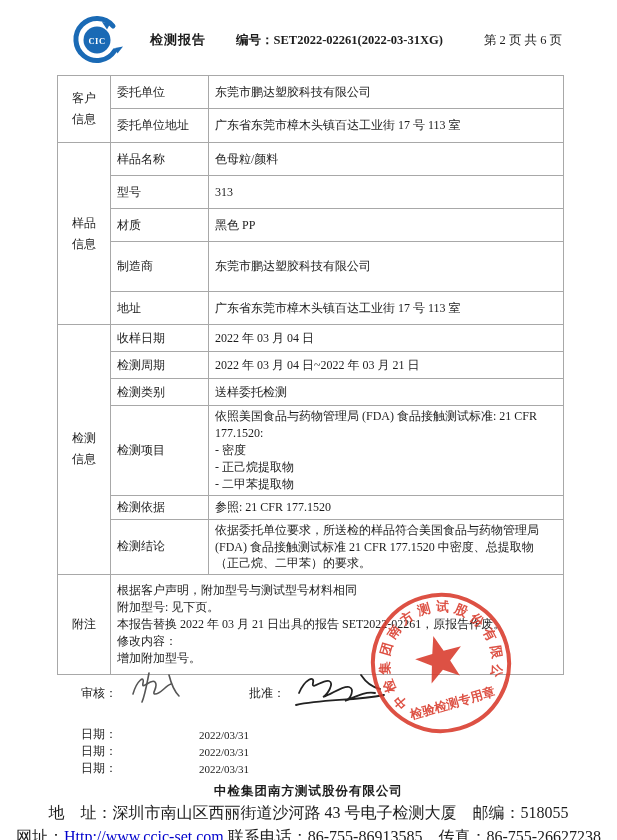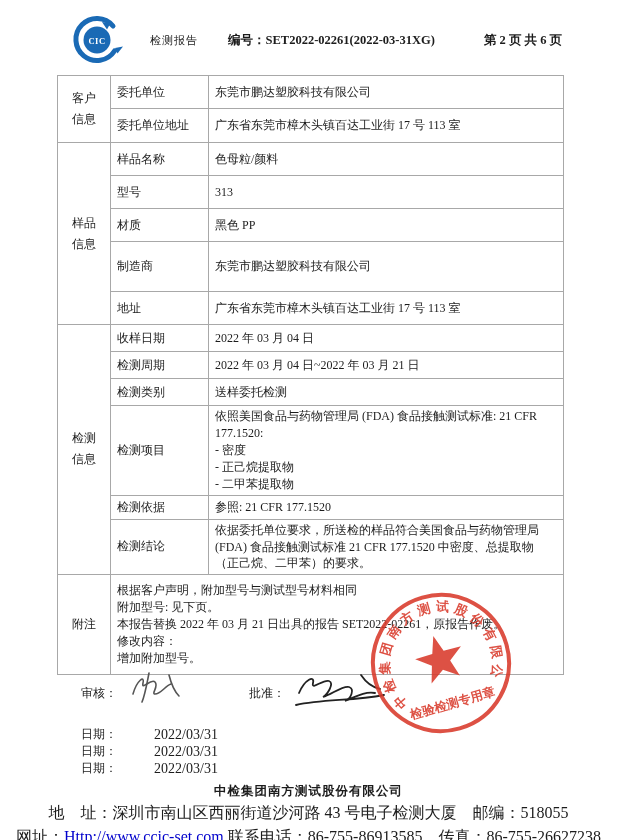--- a/index.html
+++ b/index.html
@@ -6,23 +6,23 @@
   body{
     width:617px;height:840px;background:#ffffff;position:relative;overflow:hidden;
     font-family:"Liberation Serif","DejaVu Serif",serif;color:#1c1c1c;
   }
   .page{position:absolute;inset:0;}
 
   
   .header{position:absolute;top:14px;left:60px;right:55px;height:52px;
     display:flex;align-items:center;}
   .logo{width:74px;height:52px;flex:0 0 auto;}
-  .hdr-title{font-size:11px;font-weight:normal;margin-left:16px;letter-spacing:1px;}
+  .hdr-title{font-size:13px;font-weight:bold;margin-left:16px;letter-spacing:1px;}
   .hdr-no{font-size:12.5px;font-weight:bold;margin-left:30px;}
-  .hdr-page{font-size:12.5px;font-weight:bold;margin-left:auto;text-align:right;}
+  .hdr-page{font-size:12.5px;font-weight:normal;margin-left:auto;text-align:right;}
 
   
   table.report{position:absolute;top:75px;left:57px;width:506px;
     border-collapse:collapse;table-layout:fixed;}
   table.report td{border:1px solid #a8a8a8;font-size:12px;line-height:17px;
     padding:2px 6px;vertical-align:middle;word-break:break-word;}
   td.cat{text-align:center;padding:2px 2px;}
   td.cat .vert{width:30px;margin:0 auto;line-height:21px;}
   td.lbl{padding-left:8px;}
   td.val{padding-left:11px;}
@@ -31,21 +31,21 @@
 
   
   .signatures{position:absolute;top:664px;left:57px;width:512px;}
   .sig-row{display:flex;padding-left:24px;}
   .sig-col{width:168px;display:flex;align-items:flex-end;}
   .sig-label{font-size:12px;flex:0 0 42px;padding-bottom:10px;}
   .sig-art{height:48px;}
   .date-row{display:flex;padding-left:24px;margin-top:14px;flex-direction:column;}
   .date-col{width:168px;display:flex;align-items:center;}
   .date-label{font-size:12px;flex:0 0 42px;}
-  .date-value{font-size:14px;flex:1;text-align:center;}
+  .date-value{font-size:11px;flex:1;text-align:right;}
 
   
   .stamp{position:absolute;top:588px;left:366px;width:150px;height:150px;
     pointer-events:none;opacity:.88;transform:rotate(-16deg);z-index:5;}
 
   
   .footer{position:absolute;top:783px;left:0;width:617px;text-align:center;}
   .footer .company{font-size:12.5px;font-weight:bold;letter-spacing:1px;}
   .footer .line{font-size:16px;margin-top:3px;}
   .footer a{color:#0000cc;text-decoration:underline;}

